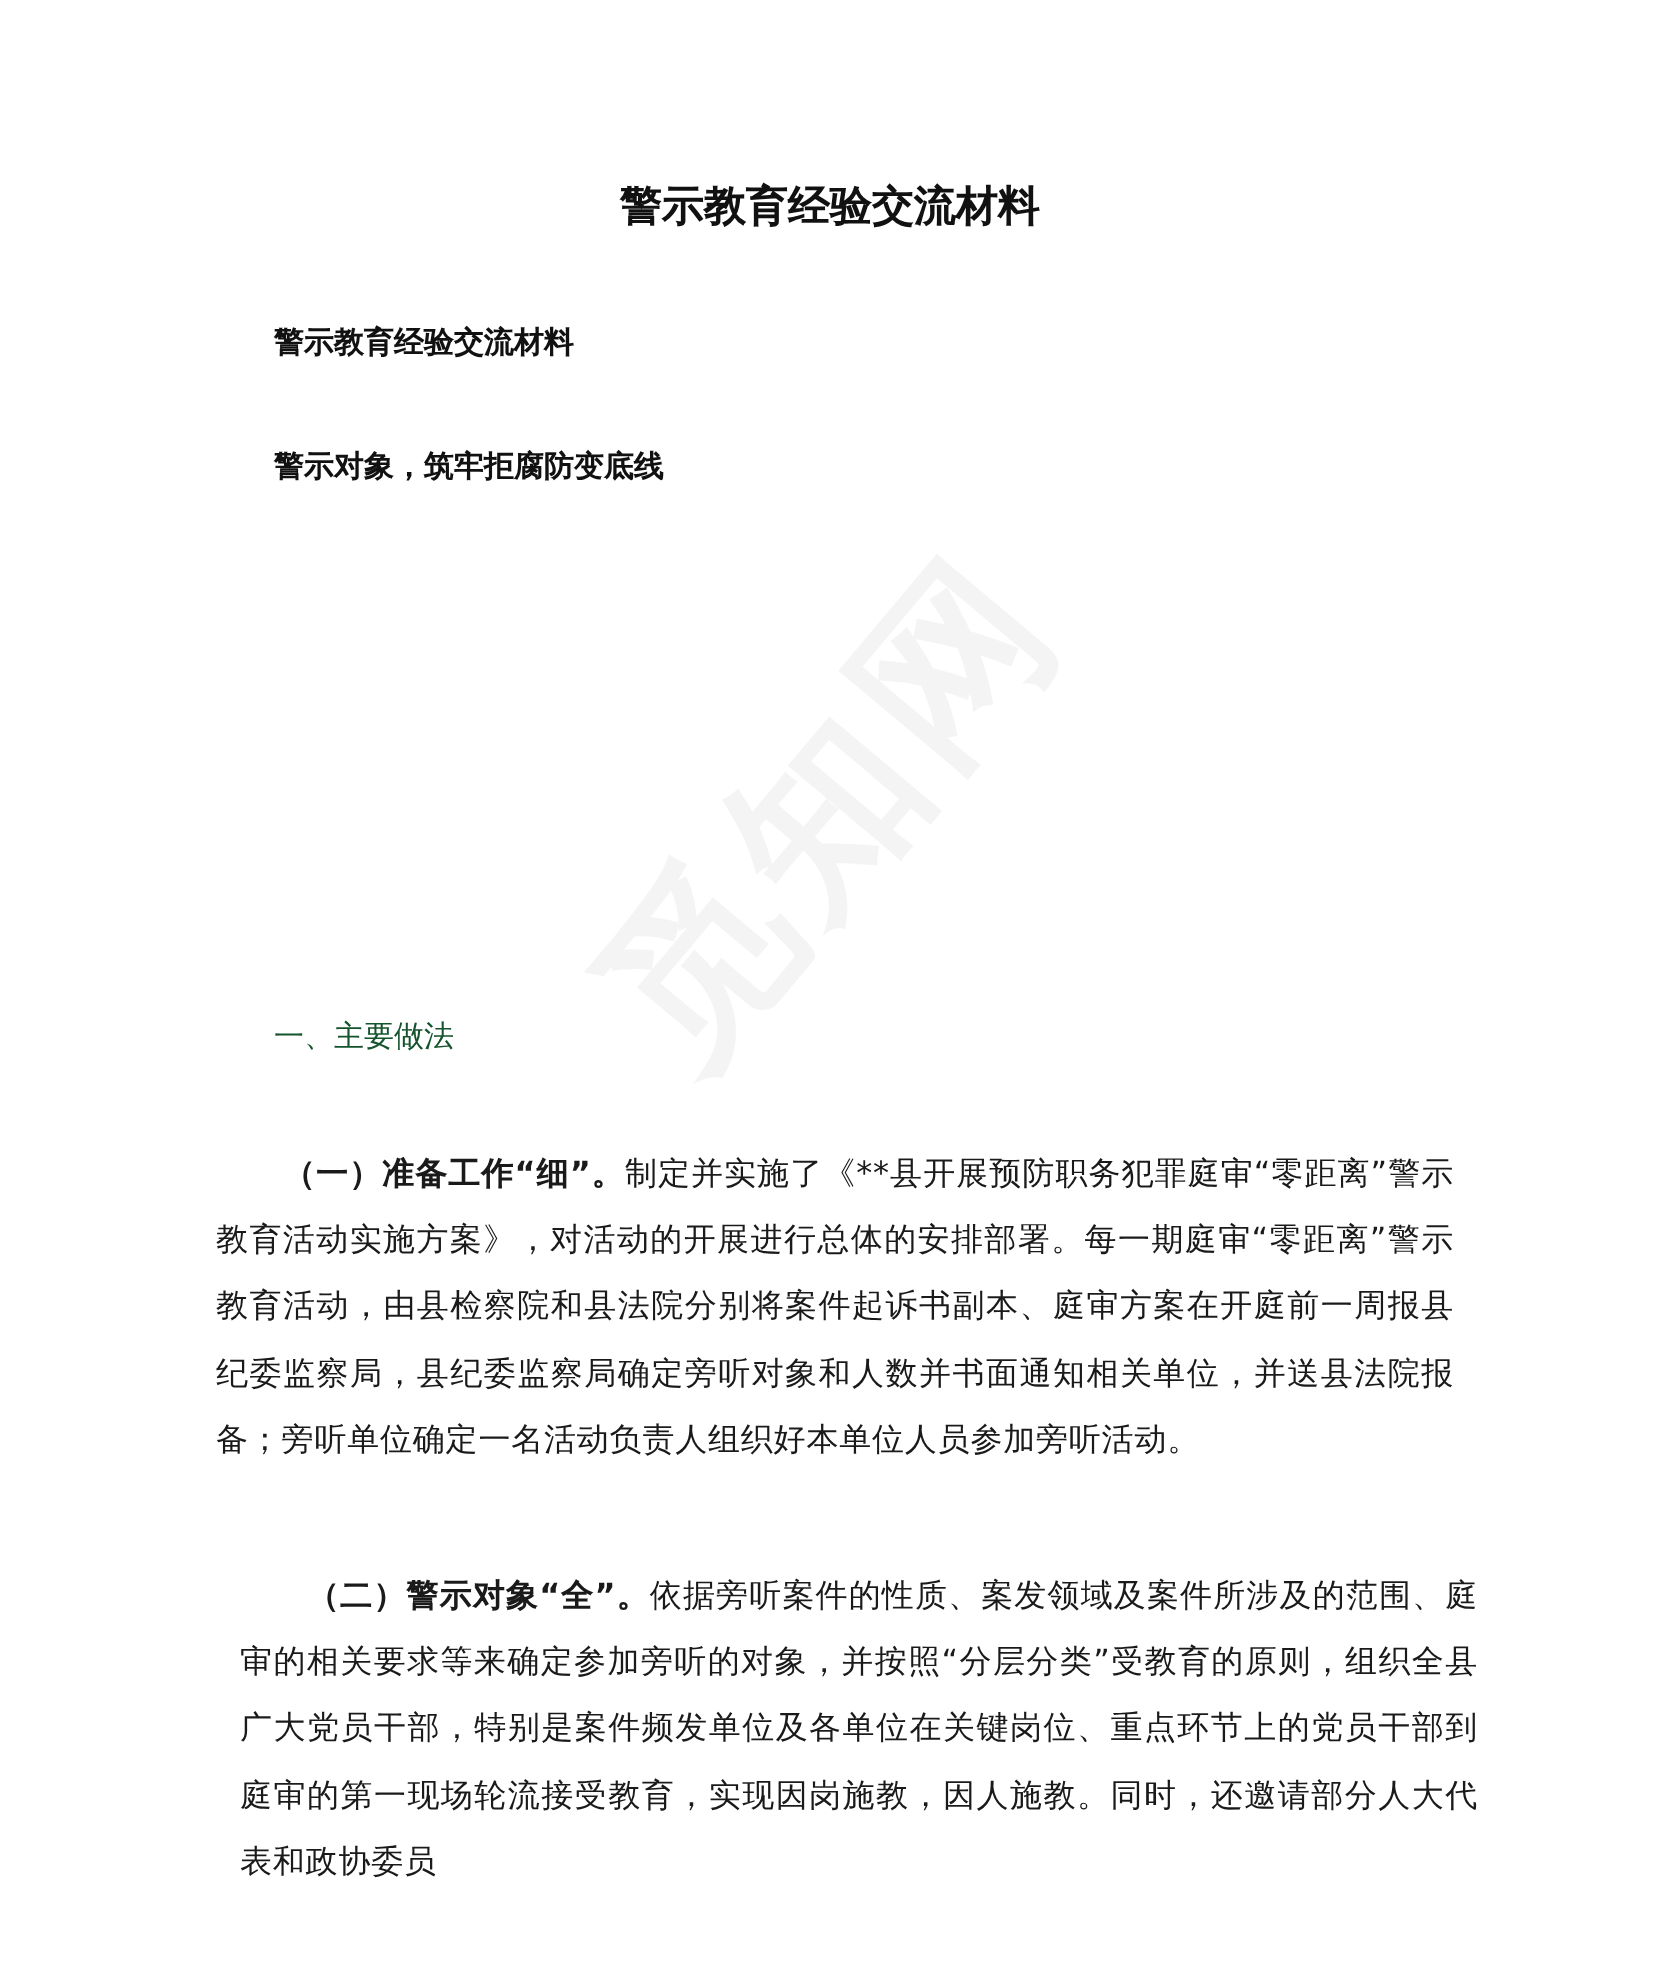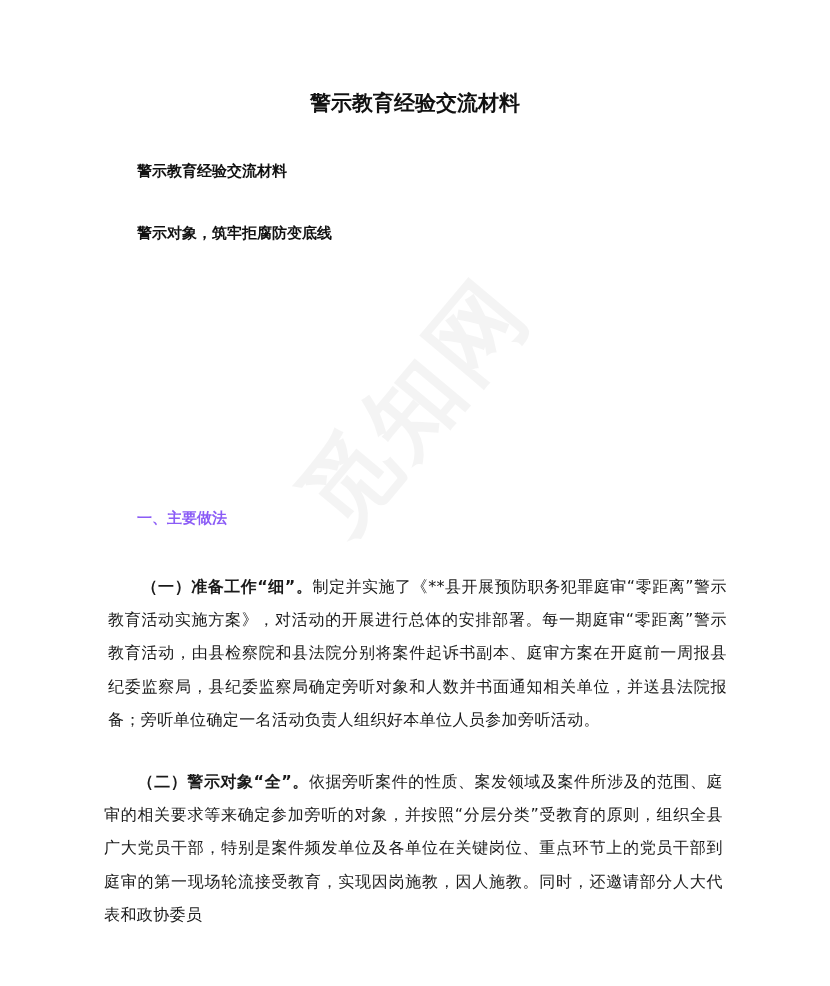--- a/index.html
+++ b/index.html
@@ -73,23 +73,23 @@
       text-align: justify;
       text-indent: 2.1em;
       letter-spacing: 0.4px;
     }
     .para-intro { top: 340px; }
     .section-heading {
       position: absolute;
       left: 137px;
       top: 507px;
       font-size: 15px;
-      font-weight: bold;
+      font-weight: normal;
       line-height: 22px;
-      color: #8b5cf6;
+      color: #14532d;
     }
     .para-1 { top: 566px; }
     .para-2 { top: 765px; }
     .para .lead {
       font-weight: bold;
     }
   </style>
 </head>
 <body>
 
@@ -100,15 +100,15 @@
   <div class="doc-title">警示教育经验交流材料</div>
 
   <div class="subhead sub1">警示教育经验交流材料</div>
   <div class="subhead sub2">警示对象，筑牢拒腐防变底线</div>
 
 
   <div class="section-heading">一、主要做法</div>
 
   <p class="para para-1" style="margin:4px"><span class="lead">（一）准备工作“细”。</span><span>制定并实施了《**县开展预防职务犯罪庭审“零距离”警示教育活动实施方案》，对活动的开展进行总体的安排部署。每一期庭审“零距离”警示教育活动，由县检察院和县法院分别将案件起诉书副本、庭审方案在开庭前一周报县纪委监察局，县纪委监察局确定旁听对象和人数并书面通知相关单位，并送县法院报备；旁听单位确定一名活动负责人组织好本单位人员参加旁听活动。</span></p>
 
-  <p class="para para-2" style="margin:0"><span class="lead">（二）警示对象“全”。</span><span>依据旁听案件的性质、案发领域及案件所涉及的范围、庭审的相关要求等来确定参加旁听的对象，并按照“分层分类”受教育的原则，组织全县广大党员干部，特别是案件频发单位及各单位在关键岗位、重点环节上的党员干部到庭审的第一现场轮流接受教育，实现因岗施教，因人施教。同时，还邀请部分人大代表和政协委员</span></p>
+  <p class="para para-2" style="margin:16px"><span class="lead">（二）警示对象“全”。</span><span>依据旁听案件的性质、案发领域及案件所涉及的范围、庭审的相关要求等来确定参加旁听的对象，并按照“分层分类”受教育的原则，组织全县广大党员干部，特别是案件频发单位及各单位在关键岗位、重点环节上的党员干部到庭审的第一现场轮流接受教育，实现因岗施教，因人施教。同时，还邀请部分人大代表和政协委员</span></p>
 
 </div>
 
 </body></html>

